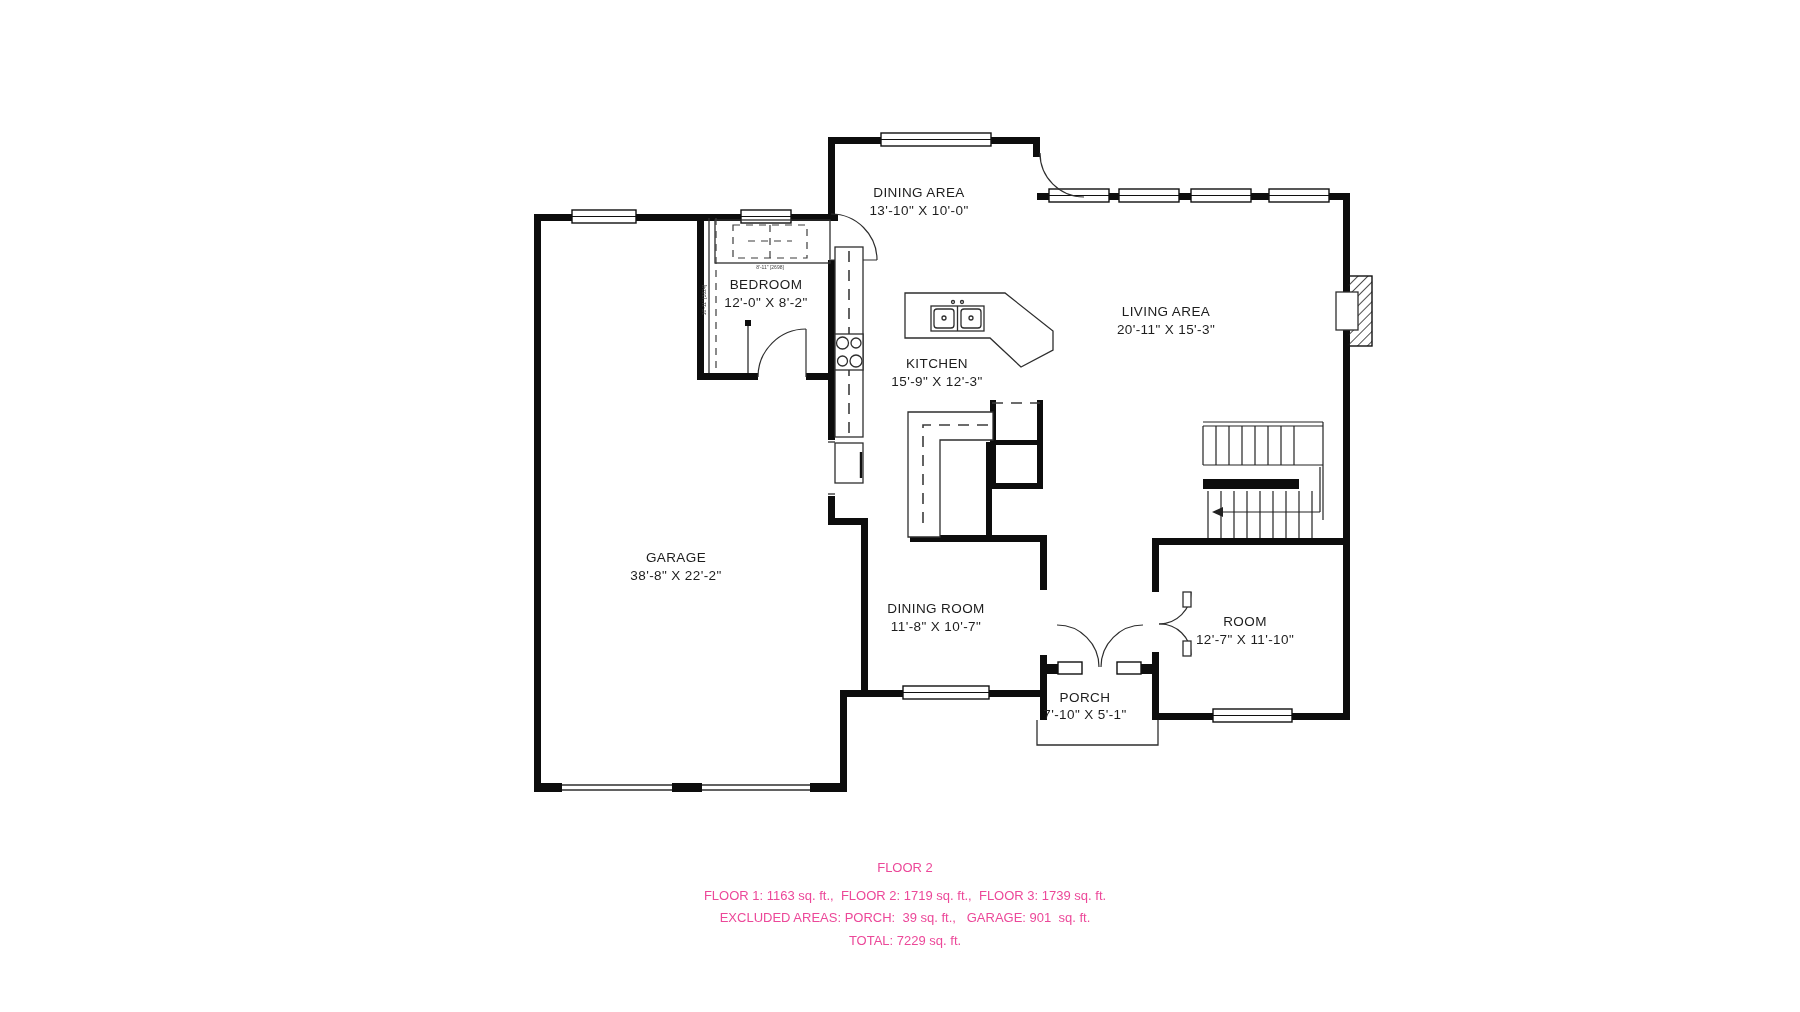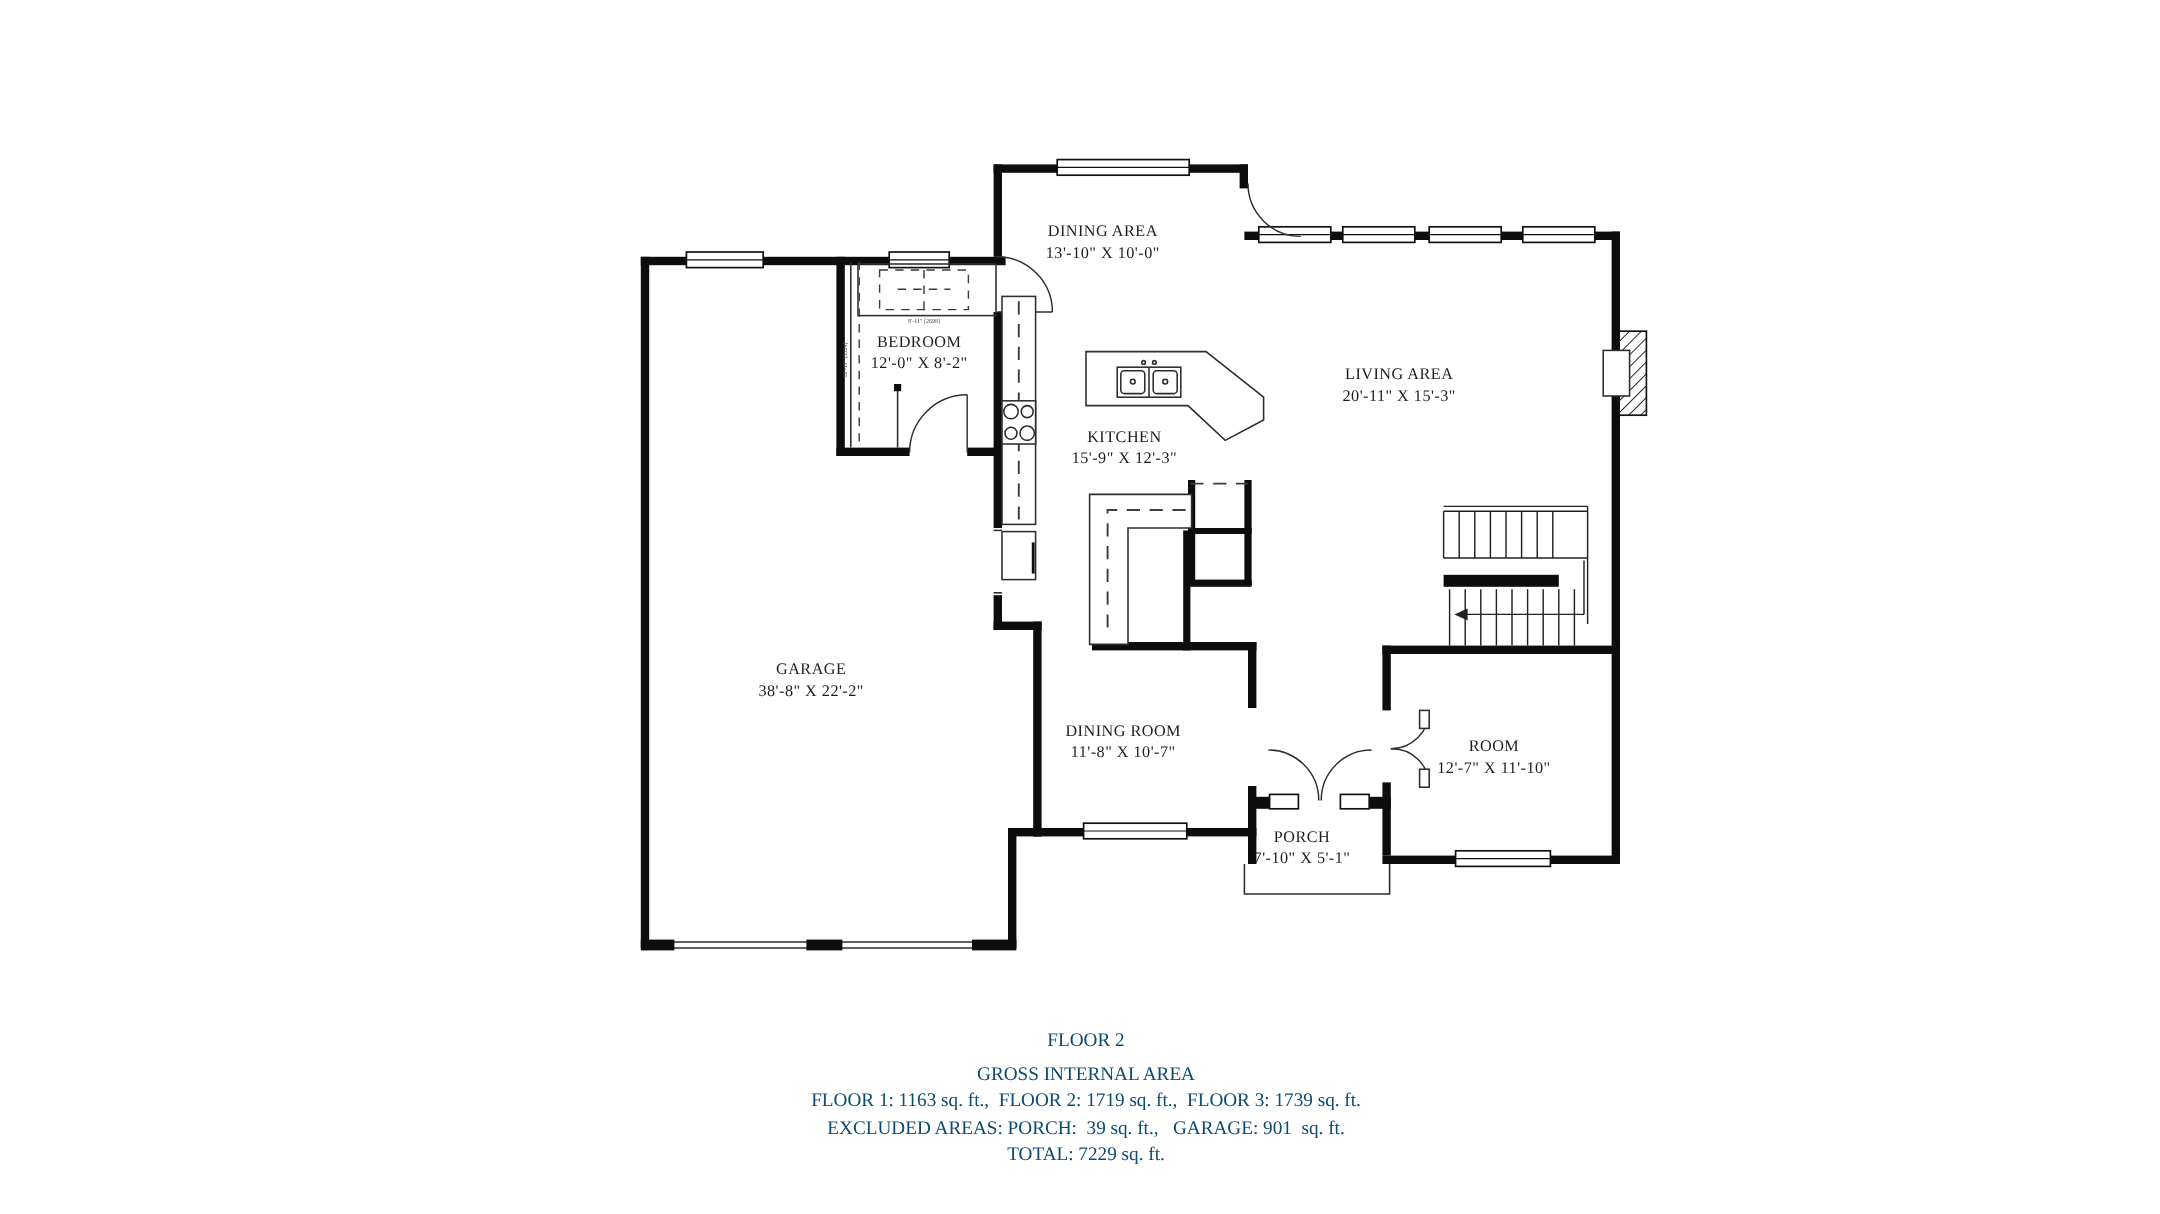--- a/index.html
+++ b/index.html
@@ -1,31 +1,31 @@
 <!DOCTYPE html>
 <html><head>
 <meta charset="utf-8">
 <style>
   html,body{margin:0;padding:0;background:#fff;}
   .stage{position:relative;width:1800px;height:1012px;background:#fff;overflow:hidden;
-         font-family:Liberation Serif, serif;}
+         font-family:Liberation Sans, sans-serif;}
   svg{position:absolute;left:0;top:0;}
   .wall{fill:#0d0d0d;}
   .thin{stroke:#2e2e2e;stroke-width:1.3;fill:none;}
   .thinw{stroke:#2e2e2e;stroke-width:1.3;fill:#fff;}
   .dash{stroke:#3c3c3c;stroke-width:1.6;stroke-dasharray:11 8;fill:none;}
   .dashsm{stroke:#3c3c3c;stroke-width:1.2;stroke-dasharray:7 6;fill:none;}
   .win{fill:#fff;stroke:#101010;stroke-width:1.4;}
   .winline{stroke:#101010;stroke-width:1;}
   .arc{stroke:#2e2e2e;stroke-width:1.2;fill:none;}
   .tread{stroke:#222;stroke-width:1.2;}
   .roomlabel{fill:#1d1d1d;font-size:13.5px;letter-spacing:.4px;}
   .tinylabel{fill:#444;font-size:5px;}
   .footer{position:absolute;left:905px;top:857px;transform:translateX(-50%);
-          text-align:center;color:#0c4a6e;font-size:16px;line-height:22.5px;}
+          text-align:center;color:#ec4899;font-size:13px;line-height:22.5px;}
   .footer div{white-space:pre;}
   .footer .t{margin-bottom:5px;}
 </style>
 </head>
 <body>
 
 <div class="stage">
 <svg width="1800" height="1012" viewBox="0 0 1800 1012">
 
   <g>
@@ -277,18 +277,17 @@
     </g>
     <g>
       <text class="roomlabel" x="1085" y="702">PORCH</text>
       <text class="roomlabel" x="1085" y="719">7'-10" X 5'-1"</text>
     </g>
   </g>
 </svg>
 
   <div class="footer">
     <div class="t">FLOOR 2</div>
-    <div>GROSS INTERNAL AREA</div>
     <div>FLOOR 1: 1163 sq. ft.,  FLOOR 2: 1719 sq. ft.,  FLOOR 3: 1739 sq. ft.</div>
     <div>EXCLUDED AREAS: PORCH:  39 sq. ft.,   GARAGE: 901  sq. ft.</div>
     <div>TOTAL: 7229 sq. ft.</div>
   </div>
 </div>
 
 </body></html>

